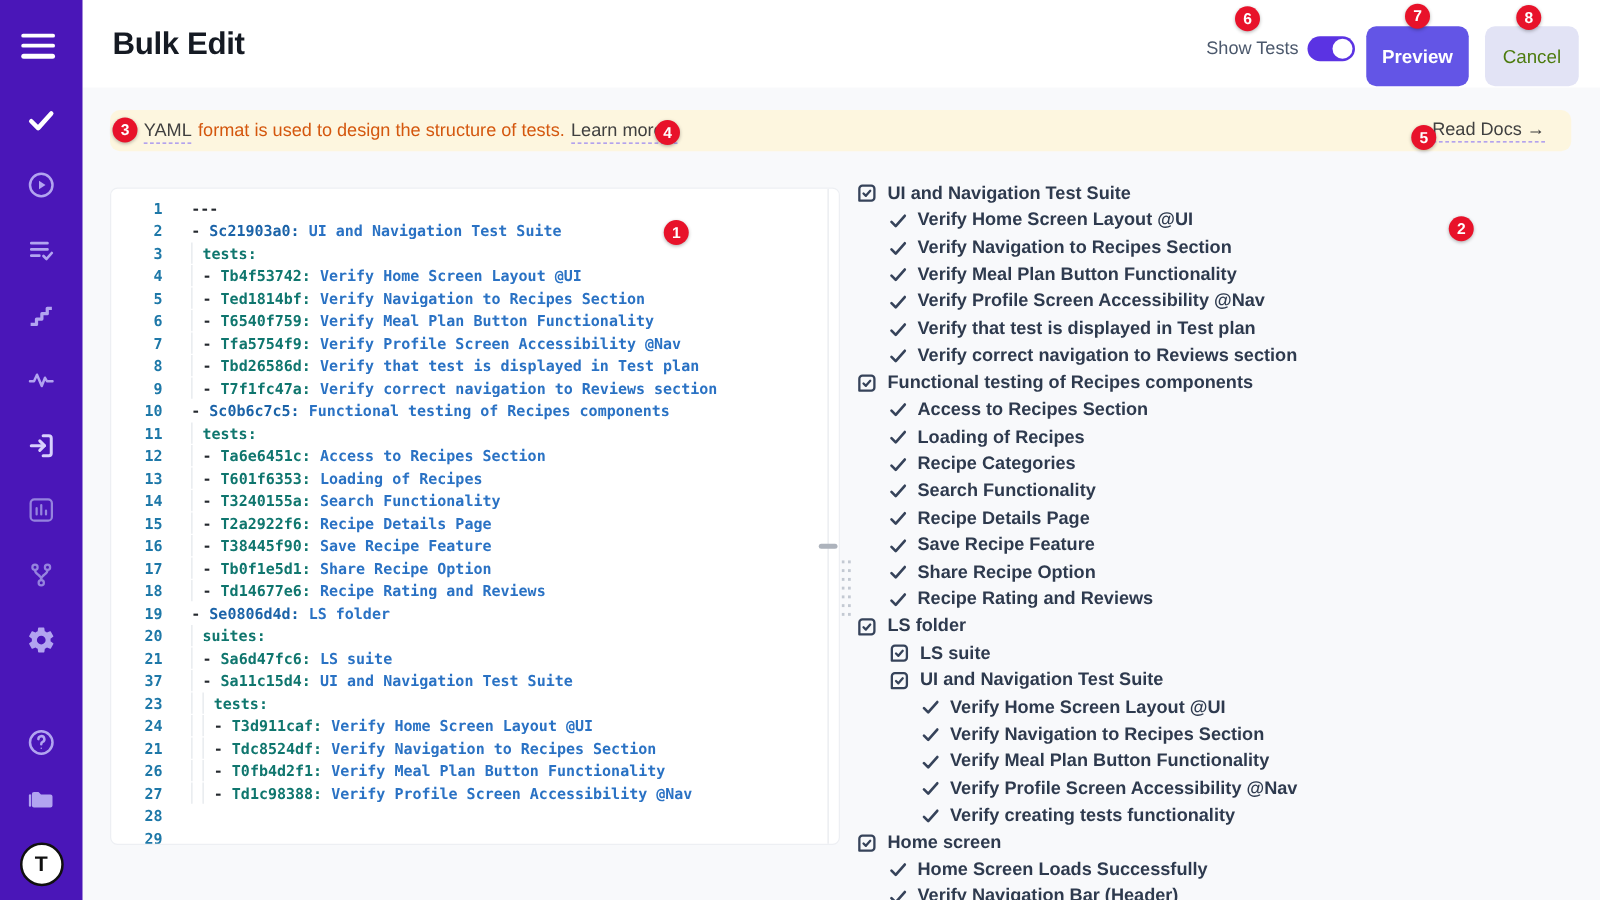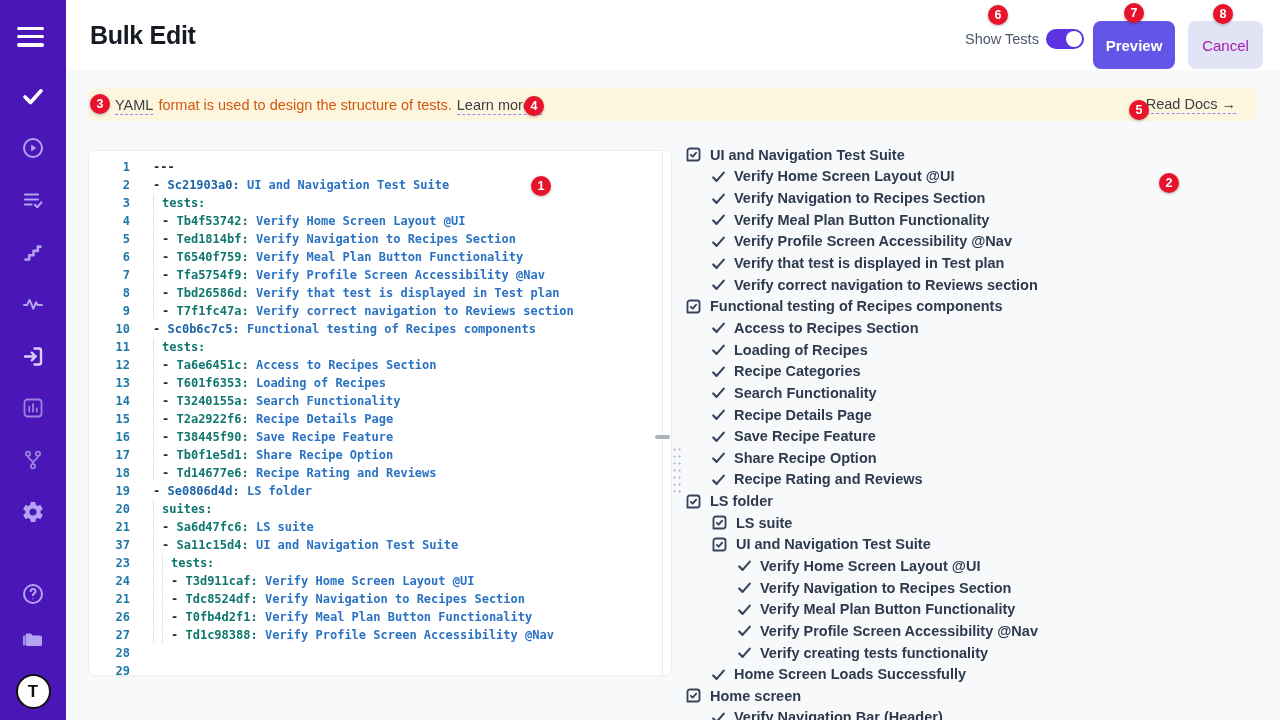--- a/index.html
+++ b/index.html
@@ -20,21 +20,21 @@
     display:flex;align-items:center;justify-content:center;font-weight:800;font-size:17px;color:#101010;}
   
   .header{position:absolute;left:66px;top:0;width:1214px;height:70px;background:#fff;}
   .page-title{position:absolute;left:24px;top:21px;font-size:25px;font-weight:800;color:#151a23;letter-spacing:-.3px;}
   .show-tests-label{position:absolute;left:899px;top:31px;font-size:14.5px;color:#4b586c;}
   .toggle{position:absolute;left:980px;top:29px;width:38px;height:20px;border-radius:11px;background:#5B33E3;cursor:pointer;}
   .toggle .knob{position:absolute;right:2px;top:2px;width:16px;height:16px;border-radius:50%;background:#fff;}
   .btn{position:absolute;top:21px;height:48px;border:none;border-radius:8px;font-family:"Liberation Sans",sans-serif;
        font-size:15px;display:flex;align-items:center;justify-content:center;cursor:pointer;}
   .btn-preview{left:1027px;width:82px;background:#6355E6;color:#fff;font-weight:600;}
-  .btn-cancel{left:1122px;width:75px;background:#E2E3F5;color:#a21caf;font-weight:500;}
+  .btn-cancel{left:1122px;width:75px;background:#E2E3F5;color:#4d7c0f;font-weight:500;}
   
   .banner{position:absolute;left:88px;top:88px;width:1169px;height:33px;border-radius:8px;background:#FDF6DF;
     display:flex;align-items:center;justify-content:space-between;padding:0 21px 0 27px;box-sizing:border-box;font-size:14.5px;}
   .banner .msg{color:#D4570E;}
   .blink{color:#404040;text-decoration:none;border-bottom:1.5px dashed #9b87f2;padding-bottom:1px;cursor:pointer;}
   .banner .left span.msg{margin:0 5px;}
   
   .editor{position:absolute;left:88px;top:150px;width:584px;height:526px;background:#fff;border:1px solid #EDEFF3;
     border-radius:6px;box-sizing:border-box;overflow:hidden;display:flex;
     font-family:"DejaVu Sans Mono",monospace;font-size:12px;font-weight:700;line-height:18px;}
@@ -423,36 +423,36 @@
       <span class="tree-label">Verify Profile Screen Accessibility @Nav</span>
     </div>
     <div class="tree-row" style="padding-left: 52px;">
       <span class="tree-ic">
         <svg width="15" height="15" viewBox="0 0 24 24" fill="none">
           <path d="M3.5 13.6l5.4 5.4L20.5 5.8" stroke="#36435A" stroke-width="3.4" stroke-linecap="round" stroke-linejoin="round"></path>
         </svg>
       </span>
       <span class="tree-label">Verify creating tests functionality</span>
     </div>
+    <div class="tree-row" style="padding-left: 0px;">
+      <span class="tree-ic">
+        <svg width="17" height="17" viewBox="0 0 24 24" fill="none">
+          <path d="M20.5 7v10a3.5 3.5 0 0 1-3.5 3.5H3.5V7A3.5 3.5 0 0 1 7 3.5h10A3.5 3.5 0 0 1 20.5 7z" stroke="#36435A" stroke-width="2.6" stroke-linejoin="round"></path>
+          <path d="M8.2 12.4l2.7 2.7 4.9-5.7" stroke="#36435A" stroke-width="2.6" stroke-linecap="round" stroke-linejoin="round"></path>
+        </svg>
+      </span>
+      <span class="tree-label">Home screen</span>
+    </div>
     <div class="tree-row" style="padding-left: 26px;">
       <span class="tree-ic">
         <svg width="15" height="15" viewBox="0 0 24 24" fill="none">
           <path d="M3.5 13.6l5.4 5.4L20.5 5.8" stroke="#36435A" stroke-width="3.4" stroke-linecap="round" stroke-linejoin="round"></path>
         </svg>
       </span>
       <span class="tree-label">Home Screen Loads Successfully</span>
-    </div>
-    <div class="tree-row" style="padding-left: 0px;">
-      <span class="tree-ic">
-        <svg width="17" height="17" viewBox="0 0 24 24" fill="none">
-          <path d="M20.5 7v10a3.5 3.5 0 0 1-3.5 3.5H3.5V7A3.5 3.5 0 0 1 7 3.5h10A3.5 3.5 0 0 1 20.5 7z" stroke="#36435A" stroke-width="2.6" stroke-linejoin="round"></path>
-          <path d="M8.2 12.4l2.7 2.7 4.9-5.7" stroke="#36435A" stroke-width="2.6" stroke-linecap="round" stroke-linejoin="round"></path>
-        </svg>
-      </span>
-      <span class="tree-label">Home screen</span>
     </div>
     <div class="tree-row" style="padding-left: 26px;">
       <span class="tree-ic">
         <svg width="15" height="15" viewBox="0 0 24 24" fill="none">
           <path d="M3.5 13.6l5.4 5.4L20.5 5.8" stroke="#36435A" stroke-width="3.4" stroke-linecap="round" stroke-linejoin="round"></path>
         </svg>
       </span>
       <span class="tree-label">Verify Navigation Bar (Header)</span>
     </div>
   </div>

